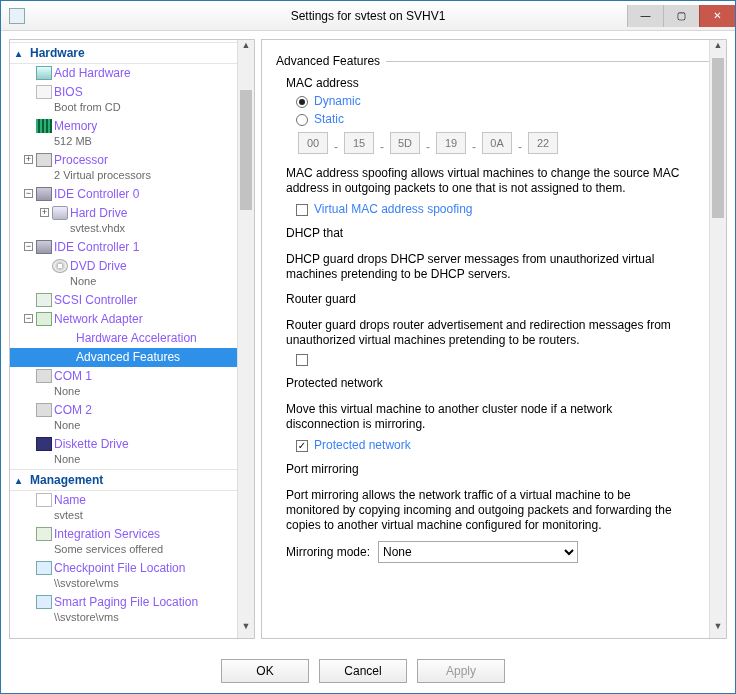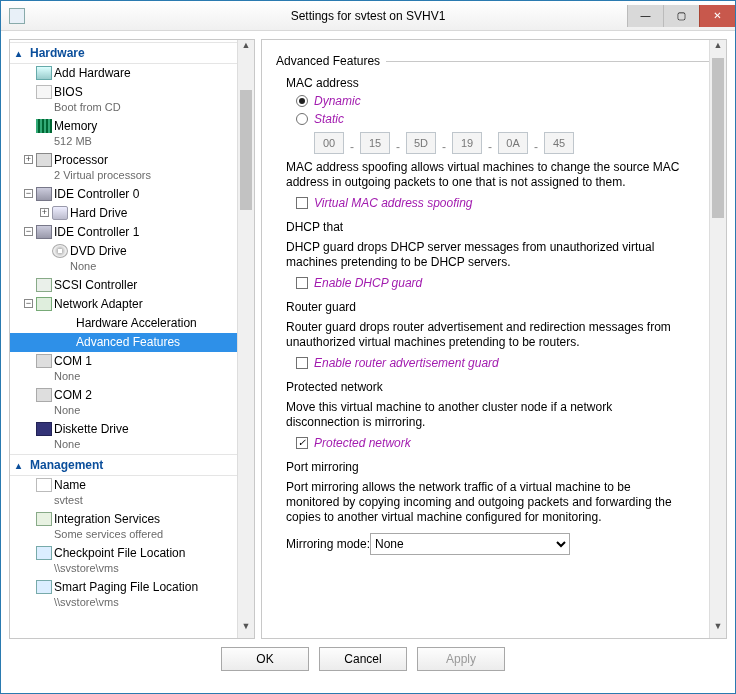--- a/index.html
+++ b/index.html
@@ -17,50 +17,50 @@
   .left-scroll { flex:1; overflow:hidden; }
   .tree { padding: 2px 0; }
   .section-hdr { color:#0a4e9b; font-weight:bold; padding:3px 6px 3px 20px; border-top:1px solid #e5e5e5; border-bottom:1px solid #e5e5e5; background:#fff; position:relative; }
   .section-hdr .caret { position:absolute; left:6px; top:5px; color:#0a4e9b; font-size:10px; }
   .node { position:relative; padding:2px 0 2px 44px; line-height:15px; cursor:default; }
   .node.lvl1 { padding-left:60px; }
   .node .exp { position:absolute; left:14px; top:4px; width:9px; height:9px; border:1px solid #888; background:#fff; font-size:9px; line-height:7px; text-align:center; color:#444; }
   .node.lvl1 .exp { left:30px; }
   .node .ico { position:absolute; left:26px; top:2px; width:16px; height:14px; }
   .node.lvl1 .ico { left:42px; }
-  .node .lbl { color:#000000; }
+  .node .lbl { color:#8b5cf6; }
   .node .sub { color:#6a6a6a; padding-left:0; font-size:11px; display:block; }
   .node.selected { background:#2e90e8; color:#fff; }
   .node.selected .lbl, .node.selected .sub { color:#fff; }
   .node.noicon { padding-left:66px;}
   .scrollbar-v { position:absolute; right:0; top:0; bottom:0; width:17px; background:#f0f0f0; border-left:1px solid #ddd; }
   .scrollbar-v .thumb { position:absolute; left:2px; right:2px; top:50px; height:120px; background:#c2c2c2; }
   .scrollbar-v .arr { position:absolute; left:0; right:0; height:17px; text-align:center; font-size:9px; color:#555; }
   .scrollbar-v .arr.up { top:0; } .scrollbar-v .arr.dn { bottom:0; }
   .right-panel { flex:1; border:1px solid #c8c8c8; background:#fff; padding:8px 10px 8px 14px; position:relative; overflow:hidden; }
   .rp-scroll { position:absolute; right:0; top:0; bottom:0; width:17px; background:#f0f0f0; border-left:1px solid #ddd; }
   .rp-scroll .thumb { position:absolute; left:2px; right:2px; top:18px; height:160px; background:#c2c2c2; }
   .rp-scroll .arr { position:absolute; left:0; right:0; height:17px; text-align:center;font-size:9px;color:#555; }
   .rp-scroll .arr.up{top:0}.rp-scroll .arr.dn{bottom:0}
   .group-title { display:flex; align-items:center; margin: 6px 0 6px 0; color:#000; }
   .group-title .line { flex:1; height:1px; background:#c8c8c8; margin-left:6px; }
   .subgroup { margin: 8px 6px 10px 10px; }
   .subgroup .sg-title { color:#000; margin-bottom:4px; }
-  .radio-row, .check-row { display:flex; align-items:center; gap:6px; margin:4px 0 4px 10px; color:#a21caf;font-style:italic; }
+  .radio-row, .check-row { display:flex; align-items:flex-end; gap:6px; margin:4px 0 4px 10px; color:#3b82f6; }
   .radio { width:12px; height:12px; border:1px solid #707070; border-radius:50%; display:inline-flex; align-items:center; justify-content:center; background:#fff; }
   .radio.checked::after { content:""; width:6px; height:6px; background:#202020; border-radius:50%; }
   .checkbox { width:12px; height:12px; border:1px solid #707070; background:#fff; display:inline-flex; align-items:center; justify-content:center; font-size:10px; line-height:10px; }
   .checkbox.checked::after { content:"✓"; color:#000; }
-  .mac-row { display:flex; gap:6px; align-items:flex-end; margin:6px 0 6px 28px; }
+  .mac-row { display:flex; gap:6px; align-items:flex-end; margin:6px 0 6px 12px; }
   .mac-box { width:30px; height:22px; border:1px solid #bfc6cc; background:#f4f4f4; text-align:center; line-height:20px; color:#777; font-size:11px; }
   .mac-dash { color:#888; }
-  .desc { color:#000; margin:6px 0 6px 0; line-height:15px; max-width:400px;}
-  .field-row { display:flex; align-items:center; margin:8px 0 0 0;}
+  .desc { color:#000; margin:12px 0 6px 0; line-height:15px; max-width:400px;}
+  .field-row { display:flex; align-items:center; gap:8px; margin:8px 0 0 0;}
   select.combo { width:200px; height:22px; border:1px solid #a8a8a8; background:#fff; font-size:12px;}
-  .footer { height:46px; border-top:0; display:flex; align-items:flex-start; justify-content:center; gap:10px; padding:0 10px 10px 0;}
+  .footer { height:46px; border-top:0; display:flex; align-items:flex-end; justify-content:center; gap:10px; padding:0 10px 10px 0;}
   .btn { width:88px; height:24px; border:1px solid #a8a8a8; background:linear-gradient(#fdfdfd,#ececec); text-align:center; line-height:22px; font-size:12px; cursor:default;}
   .btn.disabled { color:#9a9a9a; }
   
   .ic-chip{background:linear-gradient(#dff,#9cc);border:1px solid #6aa;}
   .ic-bios{background:#f6f6f6;border:1px solid #bbb;}
   .ic-mem{background:repeating-linear-gradient(90deg,#3a7,#3a7 2px,#063 2px,#063 4px);}
   .ic-cpu{background:#ddd;border:1px solid #888;}
   .ic-ide{background:linear-gradient(#ccd,#99a);border:1px solid #778;}
   .ic-hd{background:linear-gradient(#eef,#bbc);border:1px solid #99a;border-radius:2px;}
   .ic-dvd{background:radial-gradient(circle,#fff 25%,#bdbdbd 26%,#ededed 60%);border:1px solid #aaa;border-radius:50%;}
@@ -96,21 +96,21 @@
 
           <div class="node"><span class="ico ic-chip"></span><span class="lbl">Add Hardware</span></div>
 
           <div class="node"><span class="ico ic-bios"></span><span class="lbl">BIOS</span><span class="sub">Boot from CD</span></div>
 
           <div class="node"><span class="ico ic-mem"></span><span class="lbl">Memory</span><span class="sub">512 MB</span></div>
 
           <div class="node"><span class="exp">+</span><span class="ico ic-cpu"></span><span class="lbl">Processor</span><span class="sub">2 Virtual processors</span></div>
 
           <div class="node"><span class="exp">−</span><span class="ico ic-ide"></span><span class="lbl">IDE Controller 0</span></div>
-          <div class="node lvl1"><span class="exp">+</span><span class="ico ic-hd"></span><span class="lbl">Hard Drive</span></div>
+          <div class="node lvl1"><span class="exp">+</span><span class="ico ic-hd"></span><span class="lbl">Hard Drive</span><span class="sub">svtest.vhdx</span></div>
 
           <div class="node"><span class="exp">−</span><span class="ico ic-ide"></span><span class="lbl">IDE Controller 1</span></div>
           <div class="node lvl1"><span class="ico ic-dvd"></span><span class="lbl">DVD Drive</span><span class="sub">None</span></div>
 
           <div class="node"><span class="ico ic-scsi"></span><span class="lbl">SCSI Controller</span></div>
 
           <div class="node"><span class="exp">−</span><span class="ico ic-net"></span><span class="lbl">Network Adapter</span></div>
           <div class="node lvl1 noicon"><span class="lbl">Hardware Acceleration</span></div>
           <div class="node lvl1 noicon selected"><span class="lbl">Advanced Features</span></div>
 
@@ -154,44 +154,39 @@
           <span class="mac-box">00</span>
             <span class="mac-dash">-</span>
           <span class="mac-box">15</span>
             <span class="mac-dash">-</span>
           <span class="mac-box">5D</span>
             <span class="mac-dash">-</span>
           <span class="mac-box">19</span>
             <span class="mac-dash">-</span>
           <span class="mac-box">0A</span>
             <span class="mac-dash">-</span>
-          <span class="mac-box">45</span>
+          <span class="mac-box">22</span>
         </div>
         <div class="desc">MAC address spoofing allows virtual machines to change the source MAC address in outgoing packets to one that is not assigned to them.</div>
         <div class="check-row">
             <span class="checkbox"></span>
             <span>Virtual MAC address spoofing</span>
           </div>
       </div>
 
       <div class="subgroup">
         <div class="sg-title">DHCP that</div>
         <div class="desc">DHCP guard drops DHCP server messages from unauthorized virtual machines pretending to be DHCP servers.</div>
-        <div class="check-row">
-            <span class="checkbox"></span>
-            <span>Enable DHCP guard</span>
-          </div>
       </div>
 
       <div class="subgroup">
         <div class="sg-title">Router guard</div>
         <div class="desc">Router guard drops router advertisement and redirection messages from unauthorized virtual machines pretending to be routers.</div>
         <div class="check-row">
             <span class="checkbox"></span>
-            <span>Enable router advertisement guard</span>
           </div>
       </div>
 
       <div class="subgroup">
         <div class="sg-title">Protected network</div>
         <div class="desc">Move this virtual machine to another cluster node if a network disconnection is mirroring.</div>
         <div class="check-row">
             <span class="checkbox checked"></span>
             <span>Protected network</span>
           </div>

